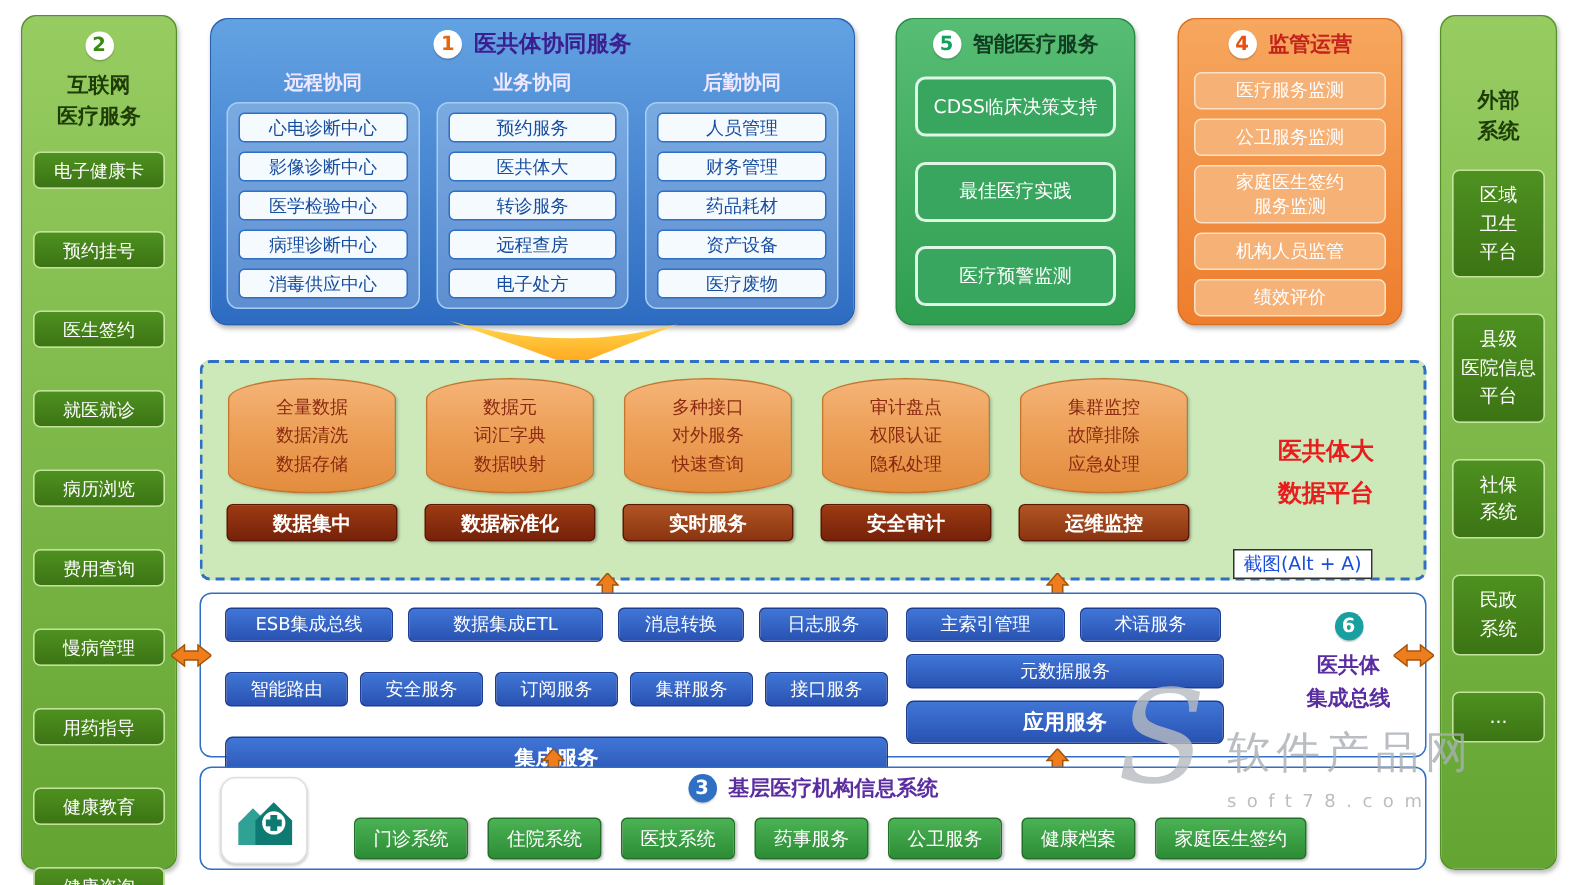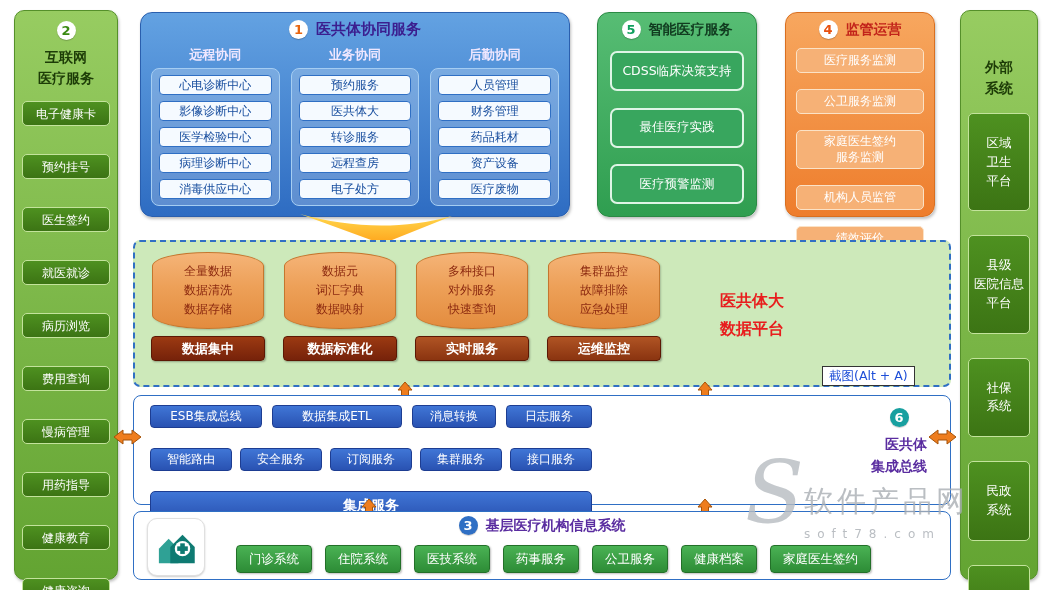--- a/index.html
+++ b/index.html
@@ -24,21 +24,21 @@
   .sidebar.left{left:14px;top:10px;width:104px;height:570px;padding:10px 7px}
   .sidebar.right{left:960px;top:10px;width:78px;height:570px;padding:8px 7px}
   .sb-badge{margin:0 auto}
   .sb-title{margin:7px 0 12px;text-align:center;font-weight:bold;font-size:14px;line-height:1.5;color:#1d3c07}
   .sb-items{display:flex;flex-direction:column;gap:28px}
   .side-item{background:linear-gradient(180deg,#4e9120,#3c7414);border:1px solid #c3e39c;border-radius:5px;
              color:#fff;font-size:12px;min-height:25px;display:flex;align-items:center;justify-content:center;
              text-align:center;line-height:1.5;padding:1px 2px;box-sizing:border-box}
   .sidebar.right .sb-title{margin-top:38px}
   .sidebar.right .sb-items{gap:24px;margin-top:14px}
-  .sidebar.right .side-item{padding:20px 2px;font-size:12.5px}
+  .sidebar.right .side-item{padding:7px 2px;font-size:12.5px}
 
   
   .collab{position:absolute;left:140px;top:12px;width:428px;height:203px;border-radius:12px;
           background:linear-gradient(180deg,#63a2e2,#2e6cc2);border:1px solid #2a5fae;box-shadow:1px 2px 3px rgba(0,0,0,.25)}
   .box-header{display:flex;align-items:center;justify-content:center;gap:8px;padding-top:7px}
   .collab .box-title{color:#3b1e8f;font-weight:bold;font-size:15px}
   .collab-cols{position:absolute;left:10px;right:10px;top:33px;bottom:10px;display:flex;gap:11px}
   .ccol{flex:1;display:flex;flex-direction:column}
   .ccol-label{text-align:center;color:#efe7ff;font-size:13px;font-weight:bold;margin-bottom:4px}
   .ccol-panel{flex:1;background:rgba(255,255,255,.22);border:1px solid #a5cdf2;border-radius:8px;
@@ -51,21 +51,21 @@
          background:linear-gradient(180deg,#57bd74,#2f9e50);border:1px solid #2a8a44;box-shadow:1px 2px 3px rgba(0,0,0,.25)}
   .smart .box-title{color:#113c20;font-weight:bold;font-size:14px}
   .smart-items{position:absolute;left:12px;right:12px;top:38px;bottom:12px;display:flex;flex-direction:column;justify-content:space-between}
   .smart-btn{height:36px;background:#38a65e;border:2px solid #dff5e6;border-radius:7px;color:#fff;
              font-size:12.5px;display:flex;align-items:center;justify-content:center}
 
   
   .sup{position:absolute;left:785px;top:12px;width:148px;height:203px;border-radius:12px;
        background:linear-gradient(180deg,#f7a75f,#ee7d2c);border:1px solid #d96f20;box-shadow:1px 2px 3px rgba(0,0,0,.25)}
   .sup .box-title{color:#c2231a;font-weight:bold;font-size:14px}
-  .sup-items{position:absolute;left:10px;right:10px;top:35px;bottom:9px;display:flex;flex-direction:column;gap:16px}
+  .sup-items{position:absolute;left:10px;right:10px;top:35px;bottom:9px;display:flex;flex-direction:column;gap:6px}
   .sup-btn{min-height:23px;background:#f6b176;border:1.5px solid #fbe2c6;border-radius:5px;color:#fff;
            font-size:12px;display:flex;align-items:center;justify-content:center;text-align:center;line-height:1.3;white-space:pre-line}
   .sup-btn.tall{min-height:37px}
 
   
   .platform{position:absolute;left:133px;top:240px;width:818px;height:147px;box-sizing:border-box;
             background:#cde9ba;border:2px dashed #2f6fc4;border-radius:7px;display:flex;align-items:flex-start;
             padding:10px 16px 8px 17px;gap:20px}
   .pgroup{width:112px;flex:none;display:flex;flex-direction:column;align-items:center}
   .cyl{width:112px;height:77px;box-sizing:border-box;border:1px solid #c5762e;border-radius:56px/14px;
@@ -90,38 +90,38 @@
   .bus-right{position:absolute;left:470px;top:9px;width:212px;display:flex;flex-direction:column;gap:8px}
   .bus-row{display:flex;gap:10px}
   .bus-row.five{gap:8px}
   .bus-row.five>.bus-btn{flex:1}
   .bus-btn{height:23px;background:linear-gradient(180deg,#4076d6,#2952b2);border:1px solid #1d3d92;border-radius:4px;
            color:#fff;font-size:12px;display:flex;align-items:center;justify-content:center;box-sizing:border-box}
   .bus-bar{height:27px;background:linear-gradient(180deg,#4076d6,#2952b2);border:1px solid #1d3d92;border-radius:5px;
            color:#fff;font-size:14px;font-weight:bold;display:flex;align-items:center;justify-content:center}
   .w112{width:112px}.w130{width:130px}.w84{width:84px}.w86{width:86px}.w106{width:106px}.w94{width:94px}
   .bus-side{position:absolute;left:712px;top:12px;width:106px;display:flex;flex-direction:column;align-items:center;gap:7px}
-  .bus-side .side-title{color:#5a2da0;font-weight:bold;font-size:14px;line-height:1.55;text-align:right;white-space:pre-line}
+  .bus-side .side-title{color:#5a2da0;font-weight:bold;font-size:14px;line-height:1.55;text-align:center;white-space:pre-line}
 
   
   .grass{position:absolute;left:133px;top:511px;width:818px;height:69px;box-sizing:border-box;background:#fff;
          border:1px solid #2f6fc4;border-radius:8px}
   .grass-title{position:absolute;left:0;right:0;top:4px;display:flex;align-items:center;justify-content:center;gap:8px}
   .grass-title .t{color:#5a2da0;font-weight:bold;font-size:14px}
   .hospital{position:absolute;left:13px;top:6px;width:56px;height:56px;background:#fff;border:1px solid #e0e0e0;
             border-radius:10px;box-shadow:0 1px 2px rgba(0,0,0,.2);display:flex;align-items:center;justify-content:center}
   .grass-btns{position:absolute;left:102px;top:33px;display:flex;gap:13px}
   .grass-btn{height:26px;padding:0 12px;background:linear-gradient(180deg,#4ab254,#2d8c36);border:1px solid #237029;
              border-radius:4px;color:#fff;font-size:12.5px;display:flex;align-items:center;justify-content:center;
              box-shadow:1px 1px 2px rgba(0,0,0,.25)}
 
   
   .wm{position:absolute;left:745px;top:456px;z-index:26;display:flex;pointer-events:none;opacity:.8}
   .wm-s{font-family:"DejaVu Serif","Liberation Serif",serif;font-style:italic;font-size:86px;line-height:72px;color:#b7bcc1}
-  .wm-col{margin-left:0;margin-top:26px}
+  .wm-col{margin-left:14px;margin-top:26px}
   .wm-text{font-size:29px;letter-spacing:4px;color:#a9aeb4}
   .wm-sub{margin-top:5px;font-size:12px;letter-spacing:7px;color:#a9aeb4}
 </style>
 </head>
 <body>
 
 <div class="stage">
 
   <div class="sidebar left">
     <div class="badge n2 sb-badge">2</div>
@@ -238,20 +238,28 @@
     <div class="pgroup">
       <div class="cyl">
         <div class="cyl-text pre">多种接口
 对外服务
 快速查询</div>
       </div>
       <div class="p-label alt">实时服务</div>
     </div>
     <div class="pgroup">
       <div class="cyl">
+        <div class="cyl-text pre">审计盘点
+权限认证
+隐私处理</div>
+      </div>
+      <div class="p-label">安全审计</div>
+    </div>
+    <div class="pgroup">
+      <div class="cyl">
         <div class="cyl-text pre">集群监控
 故障排除
 应急处理</div>
       </div>
       <div class="p-label alt">运维监控</div>
     </div>
     <div class="p-title">医共体大
 数据平台</div>
   </div>
 
@@ -273,20 +281,28 @@
         <div class="bus-btn w86">日志服务</div>
       </div>
       <div class="bus-row five">
         <div class="bus-btn">智能路由</div>
         <div class="bus-btn">安全服务</div>
         <div class="bus-btn">订阅服务</div>
         <div class="bus-btn">集群服务</div>
         <div class="bus-btn">接口服务</div>
       </div>
       <div class="bus-bar">集成服务</div>
+    </div>
+    <div class="bus-right">
+      <div class="bus-row">
+        <div class="bus-btn w106">主索引管理</div>
+        <div class="bus-btn w94">术语服务</div>
+      </div>
+      <div class="bus-btn">元数据服务</div>
+      <div class="bus-bar">应用服务</div>
     </div>
     <div class="bus-side">
       <div class="badge n6">6</div>
       <div class="side-title pre">医共体
 集成总线</div>
     </div>
   </div>
 
   <svg class="abs" style="left:361px;top:499px" width="16" height="22">
     <polygon points="8,0 15,8 11.5,8 11.5,14 15,14 8,22 1,14 4.5,14 4.5,8 1,8" fill="#ee7d1e" stroke="#a65308" stroke-width="1"></polygon>

